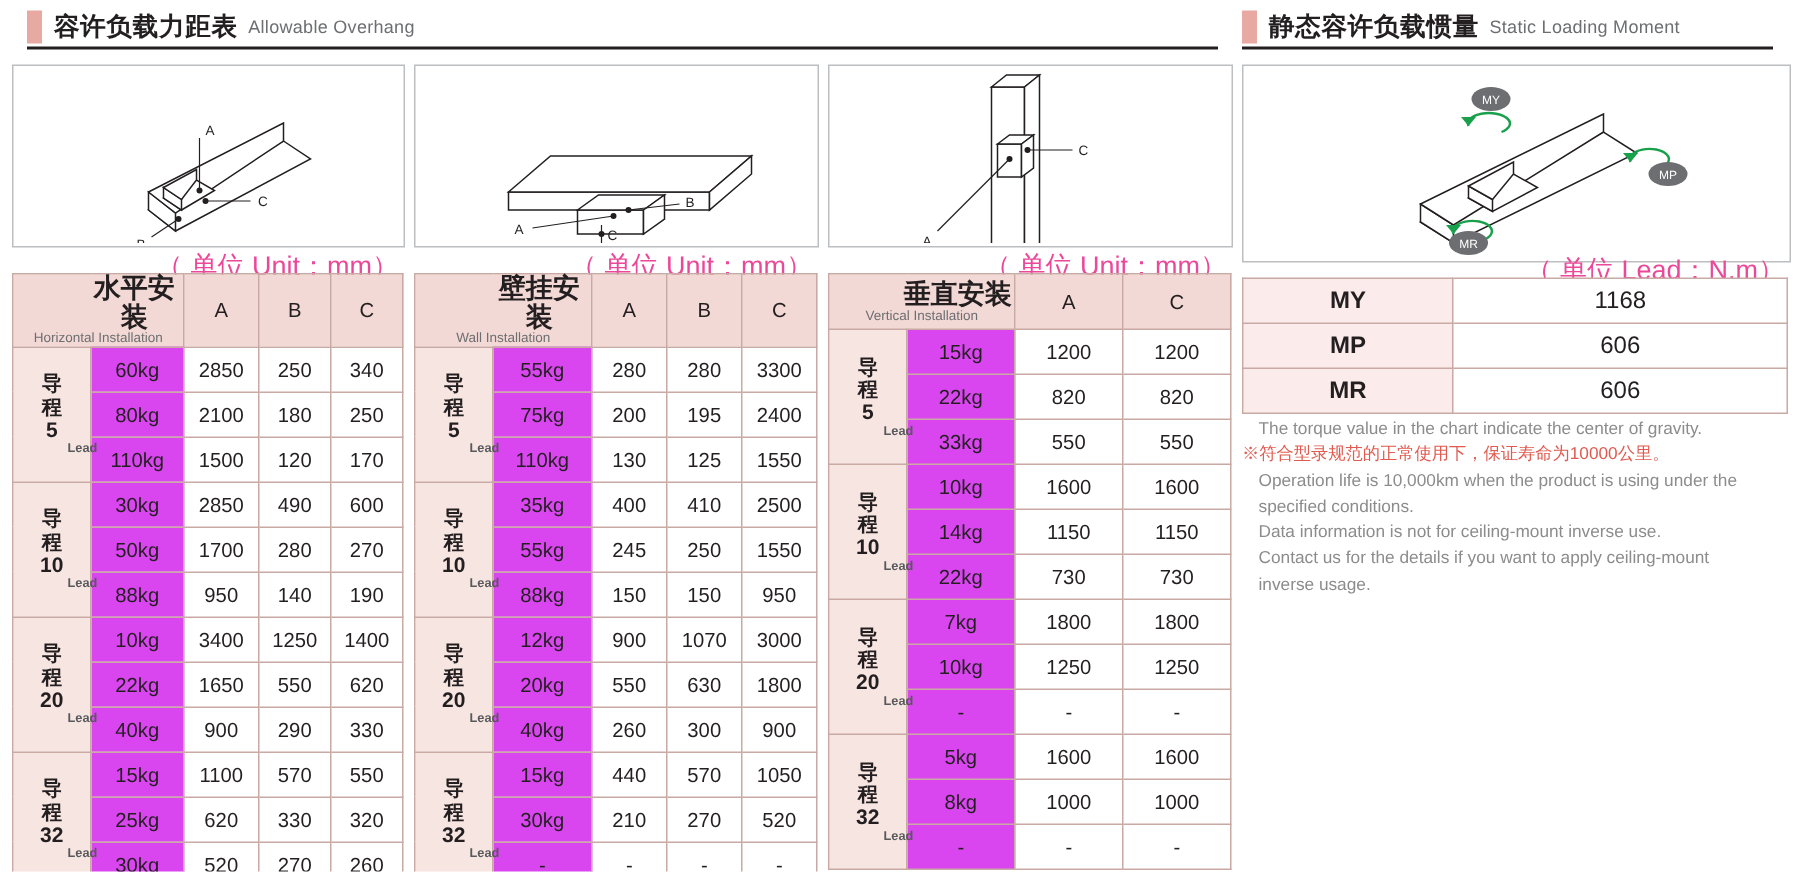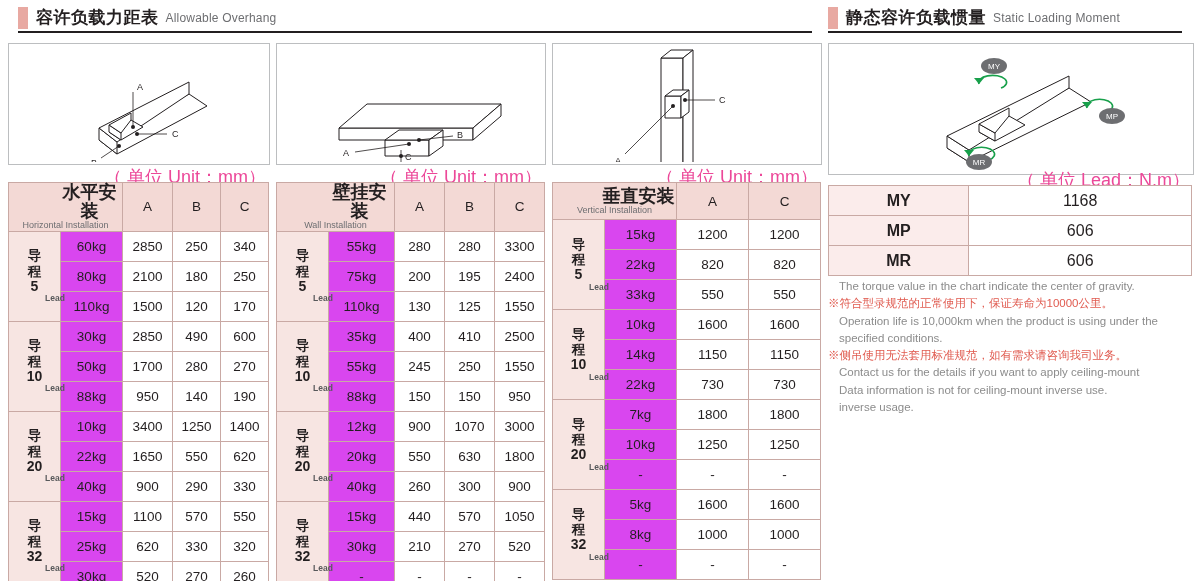--- a/index.html
+++ b/index.html
@@ -478,19 +478,18 @@
           <td class="v">606</td>
         </tr>
       </tbody>
   </table>
 
   <div class="notes" style="left:828px;top:278px;" id="notes-block">
       <div class="note-en ind">The torque value in the chart indicate the center of gravity.</div>
       <div class="note-cn">※符合型录规范的正常使用下，保证寿命为10000公里。</div>
       <div class="note-en ind">Operation life is 10,000km when the product is using under the</div>
       <div class="note-en ind">specified conditions.</div>
-      <div class="note-cn">※侧吊使用无法套用标准规范，如有需求请咨询我司业务。</div>
+      <div class="note-en ind">Data information is not for ceiling-mount inverse use.</div>
       <div class="note-en ind">Contact us for the details if you want to apply ceiling-mount</div>
-      <div class="note-en ind">Data information is not for ceiling-mount inverse use.</div>
       <div class="note-en ind">inverse usage.</div>
     </div>
 
 </div>
 
 </body></html>

